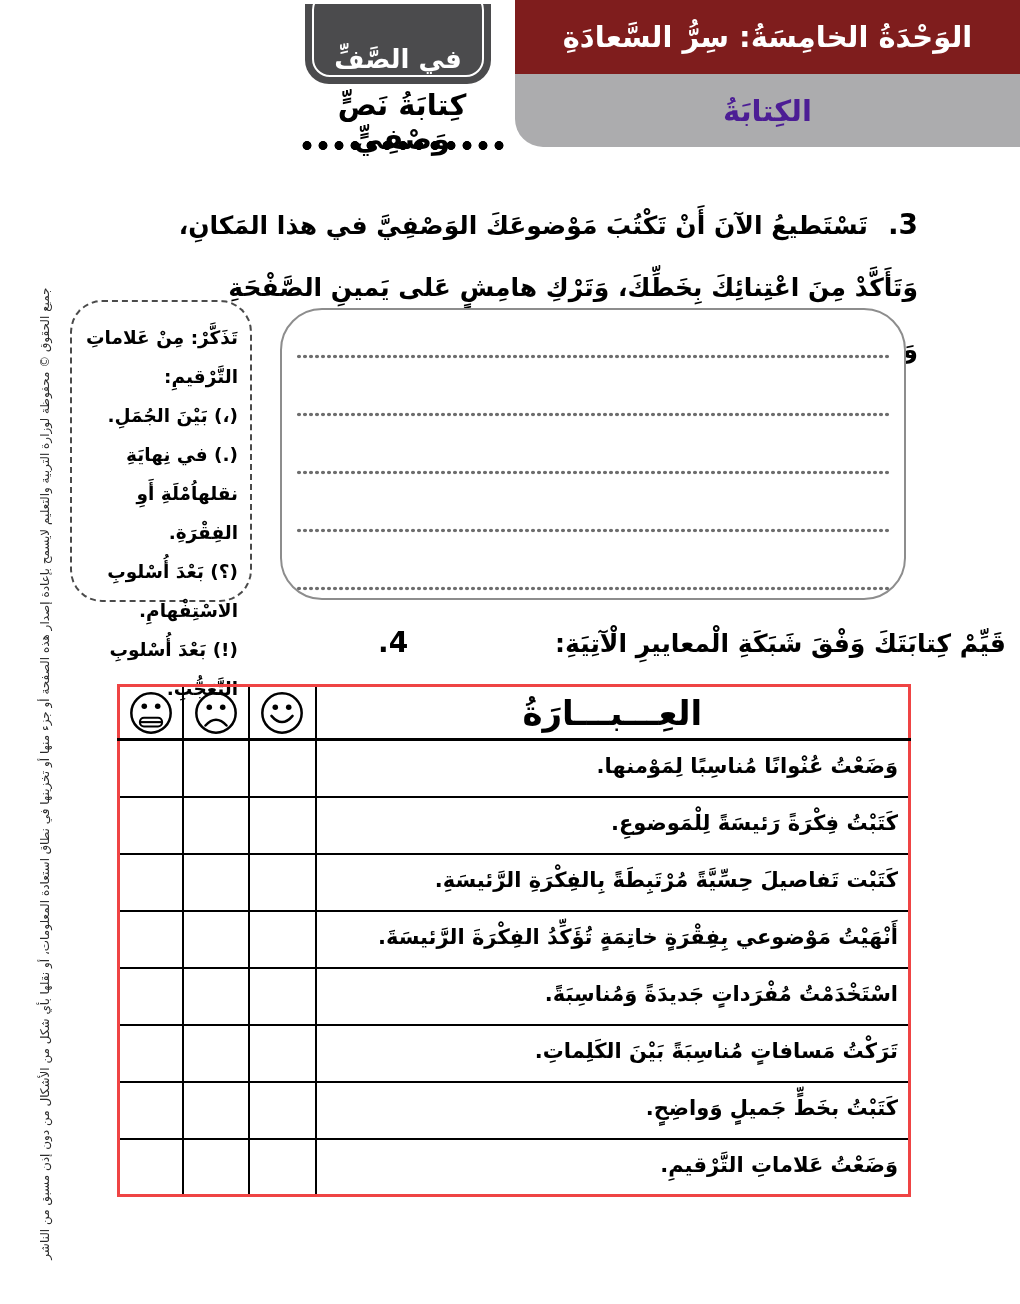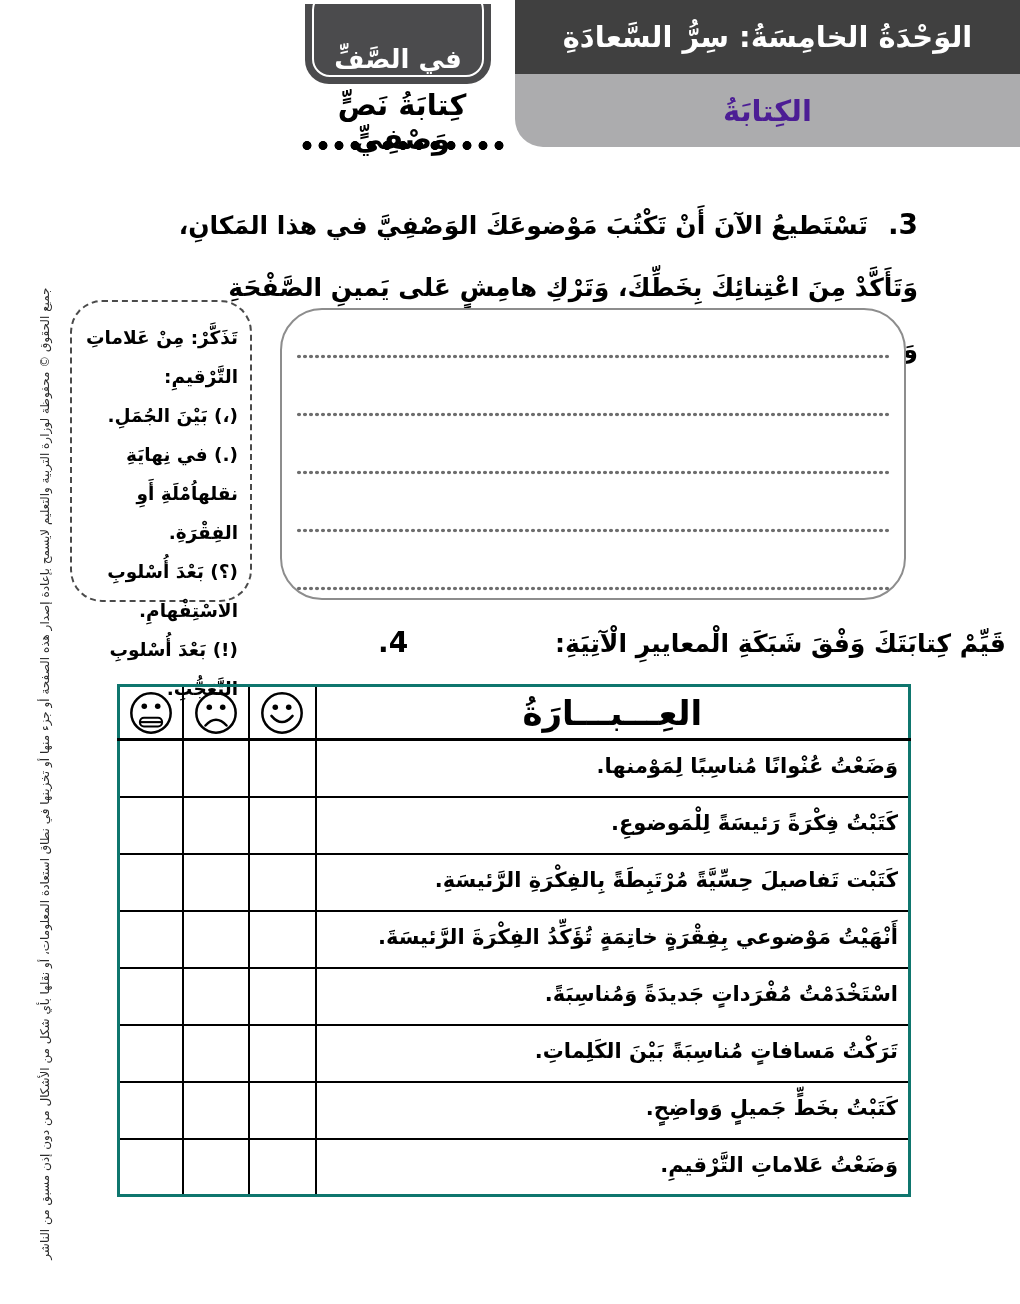--- a/index.html
+++ b/index.html
@@ -3,21 +3,21 @@
 <meta charset="utf-8">
 <style>
   html,body{margin:0;padding:0;}
   body{
     width:1020px;height:1304px;position:relative;background:#fff;overflow:hidden;
     font-family:"DejaVu Sans",sans-serif;color:#000;
   }
   
   .unit-bar{
     position:absolute;left:515px;top:0;width:505px;height:74px;
-    background:#404040;color:#fff;display:flex;align-items:center;justify-content:center;
+    background:#7f1d1d;color:#fff;display:flex;align-items:center;justify-content:center;
     font-size:29px;font-weight:bold;direction:rtl;
   }
   .section-bar{
     position:absolute;left:515px;top:74px;width:505px;height:73px;
     background:#acacae;color:#4c1d95;display:flex;align-items:center;justify-content:center;
     font-size:29px;font-weight:bold;border-bottom-left-radius:28px;direction:rtl;
   }
   .context-tab{
     position:absolute;left:305px;top:4px;width:186px;height:80px;
     background:#4b4b4d;border-radius:0 0 24px 24px;color:#fff;
@@ -62,21 +62,21 @@
     position:absolute;left:378px;top:626px;width:628px;
     display:flex;direction:ltr;align-items:baseline;
     font-size:25px;font-weight:bold;
   }
   .ex4 .ex-num{direction:rtl;unicode-bidi:isolate;margin:0 14px 0 0;}
   .ex4 .ex4-text{flex:1;direction:rtl;text-align:right;}
   
   table.rubric{
     position:absolute;left:117px;top:684px;width:794px;
     border-collapse:collapse;direction:rtl;table-layout:fixed;
-    border:3px solid #0f766e;
+    border:3px solid #ef4444;
   }
   table.rubric td,table.rubric th{border:2px solid #000;}
   table.rubric tr.head th{height:49px;}
   table.rubric tr.head{border-bottom:3px solid #000;}
   th.stmt-head{
     font-size:34px;font-weight:bold;text-align:center;vertical-align:middle;
   }
   td.stmt{
     font-size:21px;font-weight:bold;text-align:right;vertical-align:middle;
     padding:6px 10px 10px 4px;direction:rtl;

